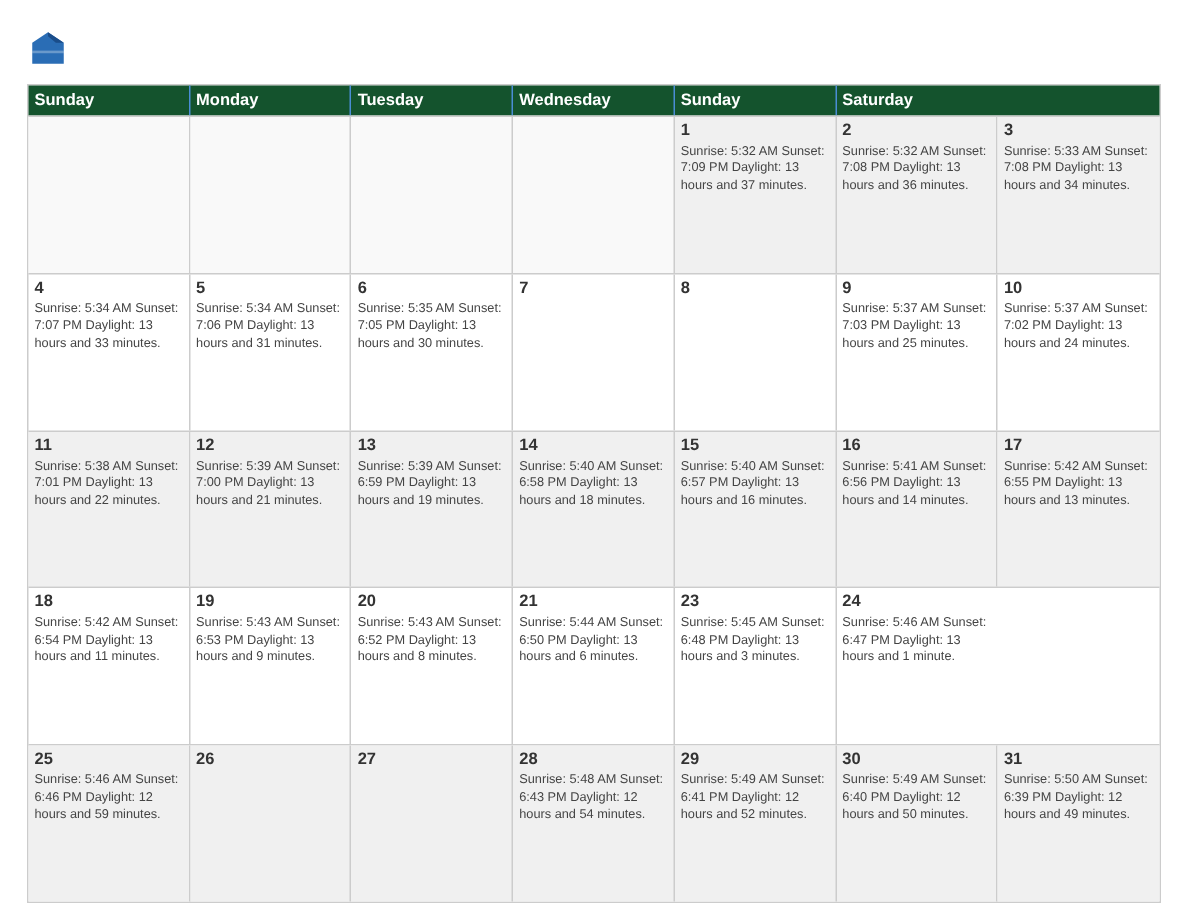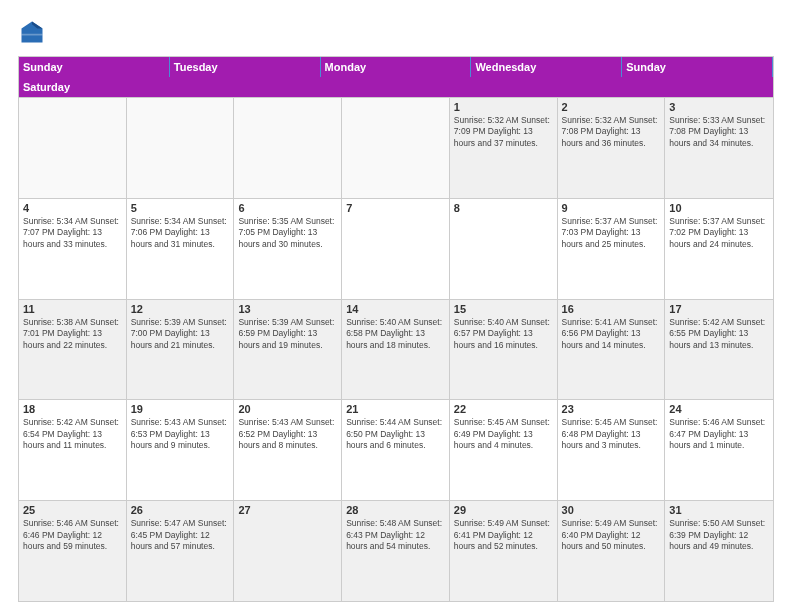--- a/index.html
+++ b/index.html
@@ -61,22 +61,22 @@
       color: #333;
     }
     .calendar {
       flex: 1;
       display: flex;
       flex-direction: column;
       border: 1px solid #ccc;
     }
     .cal-header {
       display: grid;
-      grid-template-columns: repeat(5, 1fr);
-      background: #a21caf;
+      grid-template-columns: repeat(7, 1fr);
+      background: #14532d;
     }
     .cal-header-cell {
       color: #fff;
       font-size: 11px;
       font-weight: bold;
       padding: 4px 4px;
       text-align: left;
       border-right: 1px solid #4a8dd5;
     }
     .cal-header-cell:last-child { border-right: none; }
@@ -133,22 +133,22 @@
     </div>
     <div class="title-block">
       <div class="main-title"></div>
       <div class="sub-title"></div>
     </div>
   </div>
 
   <div class="calendar">
     <div class="cal-header">
     <div class="cal-header-cell">Sunday</div>
+        <div class="cal-header-cell">Monday</div>
         <div class="cal-header-cell">Tuesday</div>
-        <div class="cal-header-cell">Monday</div>
         <div class="cal-header-cell">Wednesday</div>
         <div class="cal-header-cell">Sunday</div>
         <div class="cal-header-cell">Saturday</div>
       </div>
     <div class="cal-body">
     <div class="cal-row">
           <div class="cal-cell empty"></div>
           <div class="cal-cell empty"></div>
           <div class="cal-cell empty"></div>
           <div class="cal-cell empty"></div>
@@ -291,27 +291,20 @@
 and 8 minutes.</div>
           </div>
           <div class="cal-cell">
             <div class="day-number">21</div>
             <div class="day-info">Sunrise: 5:44 AM
 Sunset: 6:50 PM
 Daylight: 13 hours
 and 6 minutes.</div>
           </div>
           <div class="cal-cell">
-            <div class="day-number">22</div>
-            <div class="day-info">Sunrise: 5:45 AM
-Sunset: 6:49 PM
-Daylight: 13 hours
-and 4 minutes.</div>
-          </div>
-          <div class="cal-cell">
             <div class="day-number">23</div>
             <div class="day-info">Sunrise: 5:45 AM
 Sunset: 6:48 PM
 Daylight: 13 hours
 and 3 minutes.</div>
           </div>
           <div class="cal-cell">
             <div class="day-number">24</div>
             <div class="day-info">Sunrise: 5:46 AM
 Sunset: 6:47 PM
@@ -322,24 +315,20 @@
         <div class="cal-row">
           <div class="cal-cell shaded">
             <div class="day-number">25</div>
             <div class="day-info">Sunrise: 5:46 AM
 Sunset: 6:46 PM
 Daylight: 12 hours
 and 59 minutes.</div>
           </div>
           <div class="cal-cell shaded">
             <div class="day-number">26</div>
-            <div class="day-info">Sunrise: 5:47 AM
-Sunset: 6:45 PM
-Daylight: 12 hours
-and 57 minutes.</div>
           </div>
           <div class="cal-cell shaded">
             <div class="day-number">27</div>
           </div>
           <div class="cal-cell shaded">
             <div class="day-number">28</div>
             <div class="day-info">Sunrise: 5:48 AM
 Sunset: 6:43 PM
 Daylight: 12 hours
 and 54 minutes.</div>

